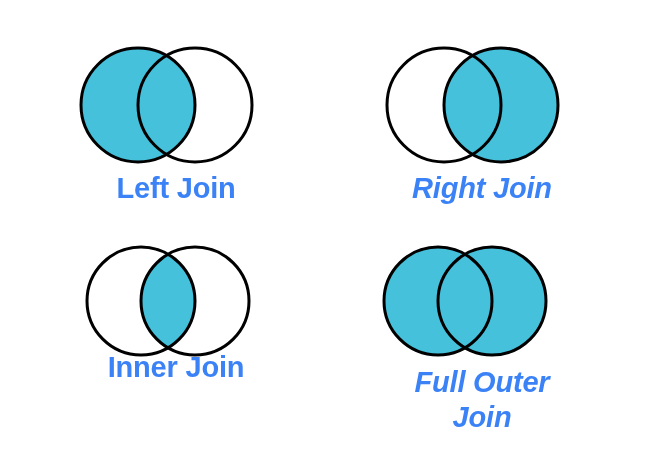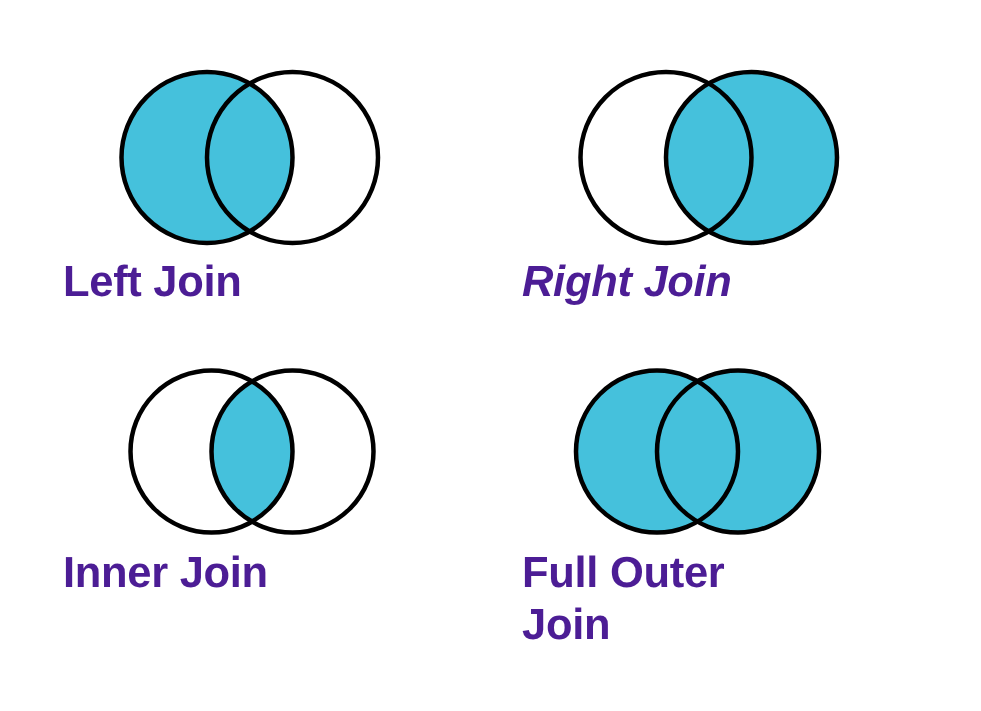--- a/index.html
+++ b/index.html
@@ -22,39 +22,40 @@
   .venn-cell {
     position: absolute;
   }
   .venn-figure {
     display: block;
   }
   .venn-label {
     position: absolute;
     left: 0;
     width: 100%;
+    text-align: center;
     font-family: "Liberation Sans", sans-serif;
     font-weight: bold;
     font-size: 29px;
     line-height: 35px;
     letter-spacing: -0.2px;
-    color: #4c1d95;
+    color: #3b82f6;
     white-space: pre-line;
   }
   
   #cell-left-join   { left: 42px;  top: 40px; width: 268px; height: 185px; }
   #cell-right-join  { left: 348px; top: 40px; width: 268px; height: 185px; font-style: italic; }
   
   #cell-inner-join  { left: 42px;  top: 240px; width: 268px; height: 185px; }
   #cell-full-outer  { left: 348px; top: 240px; width: 268px; height: 230px; }
 
   #cell-left-join .venn-label,
   #cell-right-join .venn-label { top: 131px; }
-  #cell-inner-join .venn-label { top: 125px; }
-  #cell-full-outer .venn-label { top: 125px; }
+  #cell-inner-join .venn-label { top: 110px; }
+  #cell-full-outer .venn-label { top: 125px; font-style: italic; }
 </style>
 </head>
 <body>
 
 <div id="canvas">
 
   <div class="venn-cell" id="cell-left-join">
     <svg class="venn-figure" width="268" height="130" viewBox="0 0 268 130">
       <defs>
         <clipPath id="clipA-lj">

